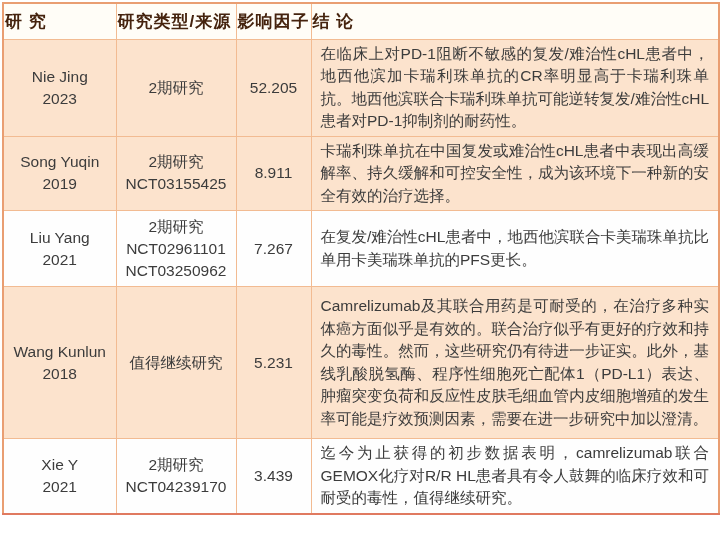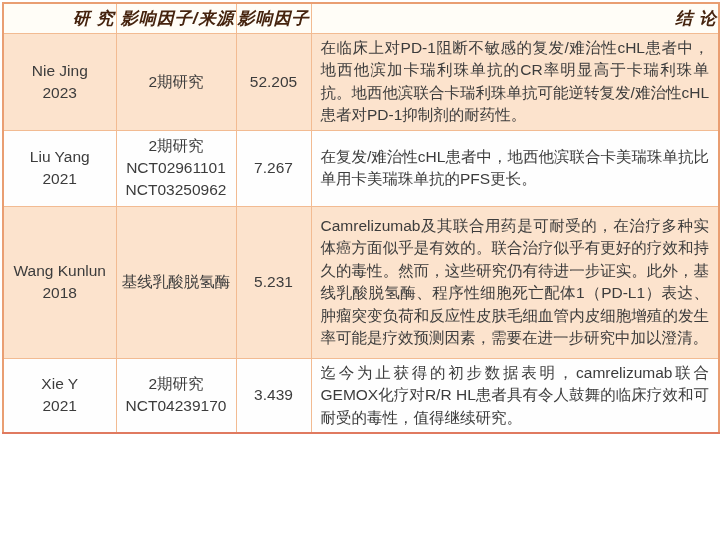--- a/index.html
+++ b/index.html
@@ -25,25 +25,24 @@
   th, td {
     border: 1px solid var(--border-inner, #f2bb92);
     overflow: hidden;
     box-sizing: border-box;
   }
   th {
     background: var(--header-bg, #fffdf7);
     color: var(--header-text, #45230e);
     font-size: 17px;
     font-weight: bold;
-    height: 30px;
-    text-align: right;
+    height: 36px;
+    text-align: left;
     vertical-align: middle;
     letter-spacing: 1px;
-    font-style: italic;
   }
   tr.peach td { background: var(--peach, #fce3cd); }
   tr.white td { background: #fefefe; }
   td {
     color: var(--body-text, #3c3c3c);
     font-size: 15.5px;
     line-height: 22px;
     text-align: center;
     vertical-align: middle;
     white-space: pre-line;
@@ -72,46 +71,54 @@
   <table class="studies">
     <colgroup>
       <col class="c1">
         <col class="c2">
         <col class="c3">
         <col class="c4">
     </colgroup>
     <thead>
       <tr>
         <th>研 究</th>
-        <th>影响因子/来源</th>
+        <th>研究类型/来源</th>
         <th>影响因子</th>
         <th>结 论</th>
       </tr>
     </thead>
     <tbody>
       <tr class="peach r1">
         <td class="c-study">Nie Jing
 2023</td>
         <td class="c-type">2期研究</td>
         <td class="c-impact">52.205</td>
         <td class="c-conclusion">在临床上对PD-1阻断不敏感的复发/难治性cHL患者中，地西他滨加卡瑞利珠单抗的CR率明显高于卡瑞利珠单抗。地西他滨联合卡瑞利珠单抗可能逆转复发/难治性cHL患者对PD-1抑制剂的耐药性。</td>
+      </tr>
+      <tr class="peach r3">
+        <td class="c-study">Song Yuqin
+2019</td>
+        <td class="c-type">2期研究
+NCT03155425</td>
+        <td class="c-impact">8.911</td>
+        <td class="c-conclusion">卡瑞利珠单抗在中国复发或难治性cHL患者中表现出高缓解率、持久缓解和可控安全性，成为该环境下一种新的安全有效的治疗选择。</td>
       </tr>
       <tr class="white r4">
         <td class="c-study">Liu Yang
 2021</td>
         <td class="c-type">2期研究
 NCT02961101
 NCT03250962</td>
         <td class="c-impact">7.267</td>
         <td class="c-conclusion">在复发/难治性cHL患者中，地西他滨联合卡美瑞珠单抗比单用卡美瑞珠单抗的PFS更长。</td>
       </tr>
       <tr class="peach r5">
         <td class="c-study">Wang Kunlun
 2018</td>
-        <td class="c-type">基线乳酸脱氢酶</td>
+        <td class="c-type">值得继续研究</td>
         <td class="c-impact">5.231</td>
         <td class="c-conclusion">Camrelizumab及其联合用药是可耐受的，在治疗多种实体癌方面似乎是有效的。联合治疗似乎有更好的疗效和持久的毒性。然而，这些研究仍有待进一步证实。此外，基线乳酸脱氢酶、程序性细胞死亡配体1（PD-L1）表达、肿瘤突变负荷和反应性皮肤毛细血管内皮细胞增殖的发生率可能是疗效预测因素，需要在进一步研究中加以澄清。</td>
       </tr>
       <tr class="white r6">
         <td class="c-study">Xie Y
 2021</td>
         <td class="c-type">2期研究
 NCT04239170</td>
         <td class="c-impact">3.439</td>
         <td class="c-conclusion">迄今为止获得的初步数据表明，camrelizumab联合GEMOX化疗对R/R HL患者具有令人鼓舞的临床疗效和可耐受的毒性，值得继续研究。</td>

